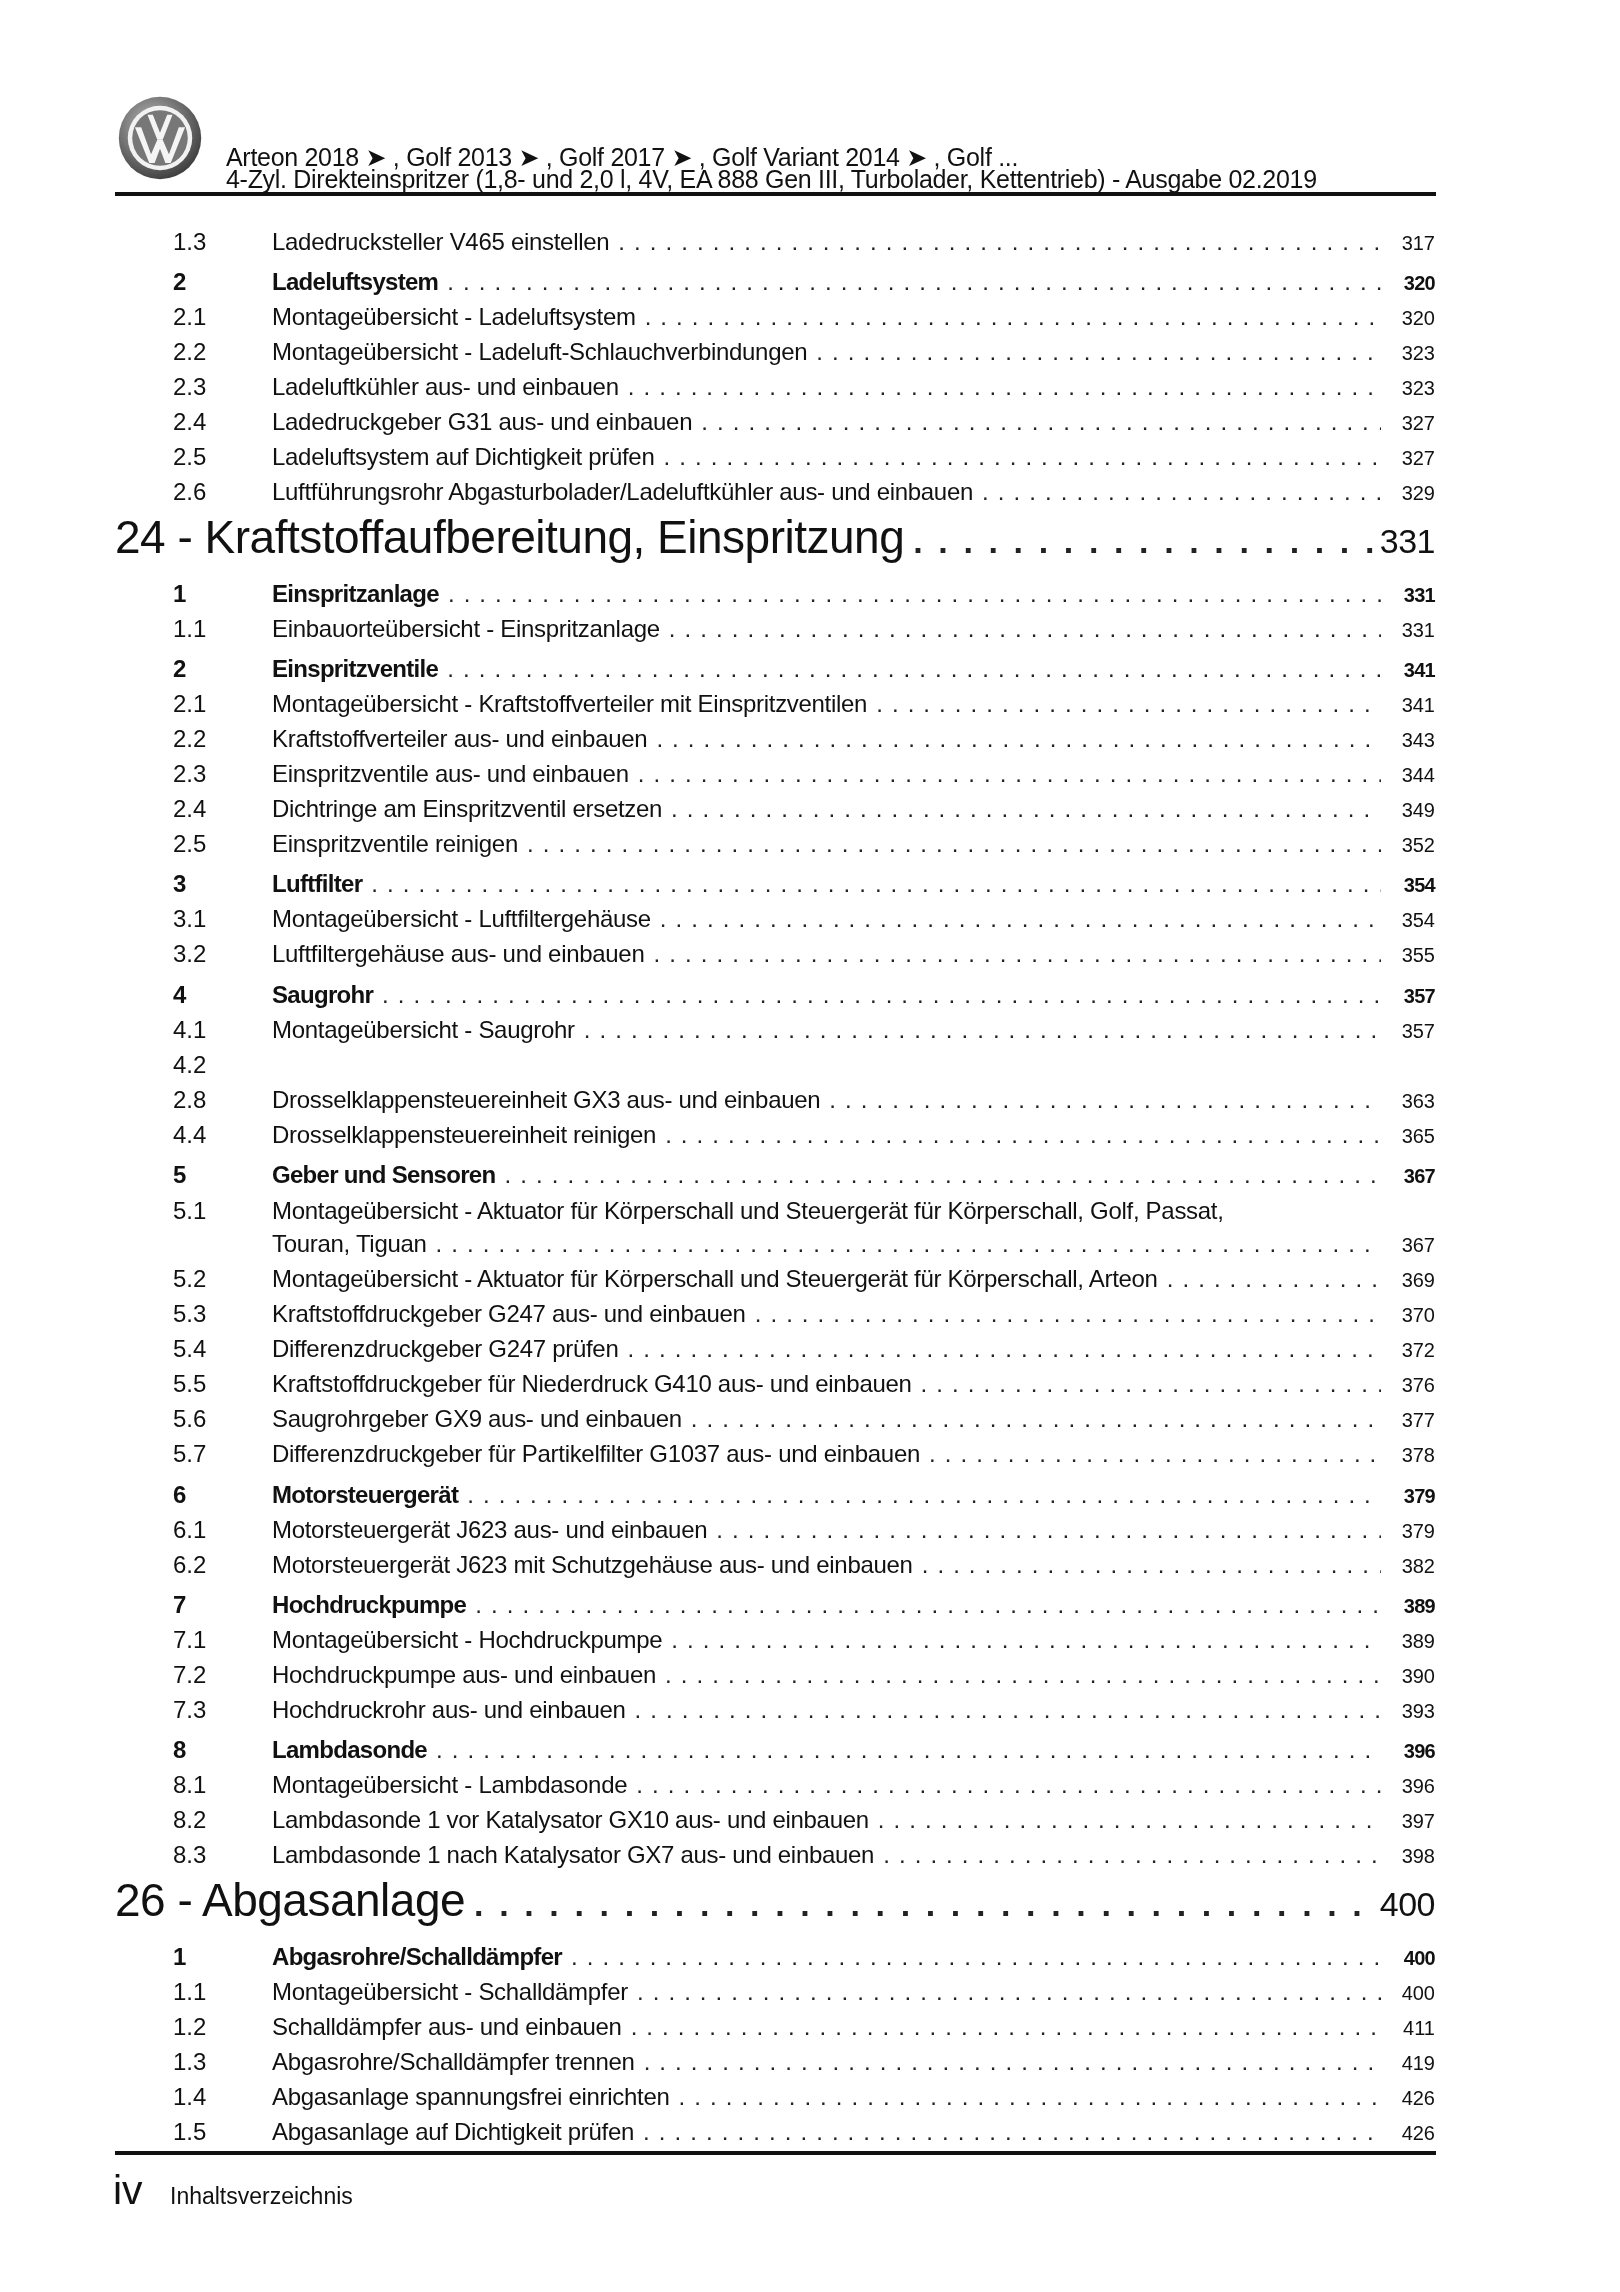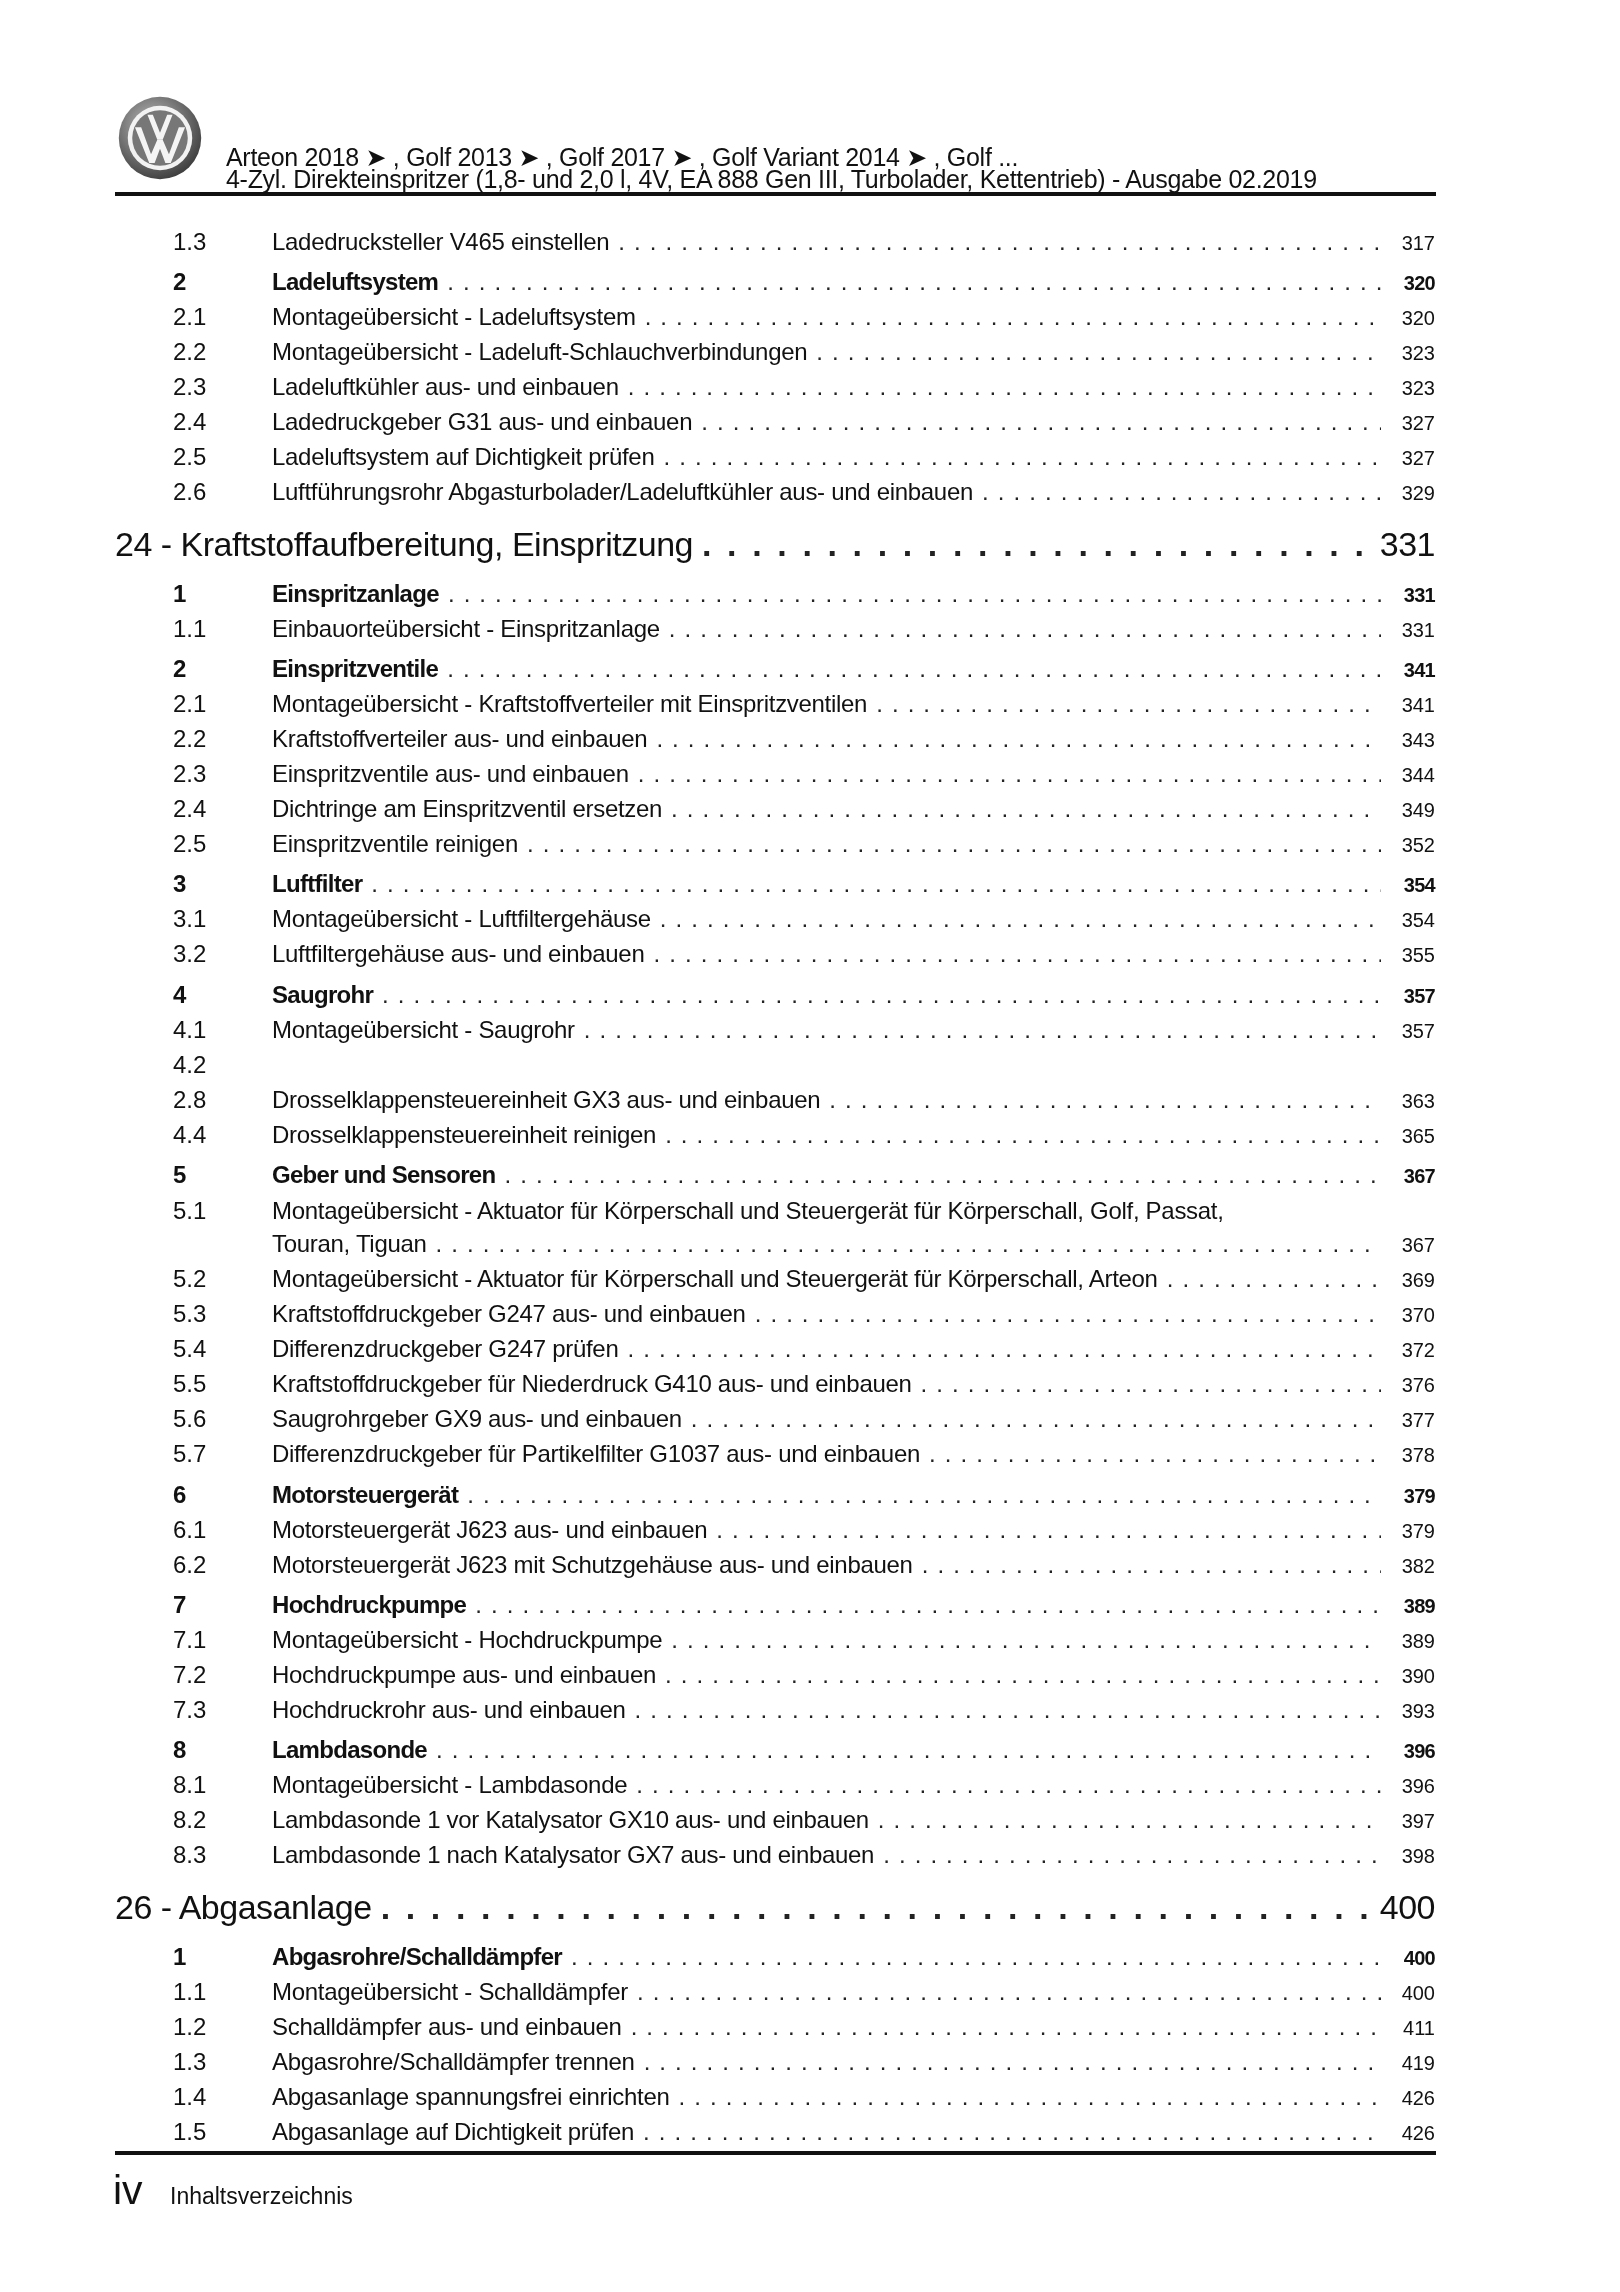--- a/index.html
+++ b/index.html
@@ -21,21 +21,21 @@
   .row .title { font-size: 24px; letter-spacing: -0.3px; padding-right: 9px; background: #fff; }
   .row .leader { flex: 1; overflow: hidden; font-size: 24px; letter-spacing: 8px; color: #222; white-space: nowrap; }
   .row .leader::before { content: ". . . . . . . . . . . . . . . . . . . . . . . . . . . . . . . . . . . . . . . . . . . . . . . . . . . . . . . . . . . . . . . . . . . . . . . . . . . . . . . . . . . . . . . . . . . . . . . . . . . . . . . . . . . . . . . . . . . . . . . . . . . ."; letter-spacing: 1.2px; }
   .row .page-no { font-size: 20px; min-width: 47px; text-align: right; padding-left: 7.2px; background: #fff; }
 
   .row.section .title, .row.section .num, .row.section .page-no { font-weight: bold; letter-spacing: -0.7px; }
   .row.section { margin-top: 5.4px; }
 
   .row.chapter { height: 54px; margin-top: 7.2px; }
   .row.chapter .title-wrap { left: 0; bottom: 9px; }
-  .row.chapter .title { font-size: 34px; letter-spacing: -0.5px; }
+  .row.chapter .title { font-size: 46px; letter-spacing: -0.5px; }
   .row.chapter .page-no { font-size: 34px; letter-spacing: -0.5px; }
   .row.chapter .leader { font-size: 34px; }
   .row.chapter .leader::before { letter-spacing: 3.1px; font-weight: bold; }
 
   .row.wrap2 { height: 69px; }
   .row.wrap2 .title-wrap { flex-wrap: nowrap; }
   .row.wrap2 .title-first { position: absolute; left: 157px; bottom: 39px; font-size: 24px; letter-spacing: -0.3px; }
   .row.wrap2 .num { bottom: 39px; }
 
   

